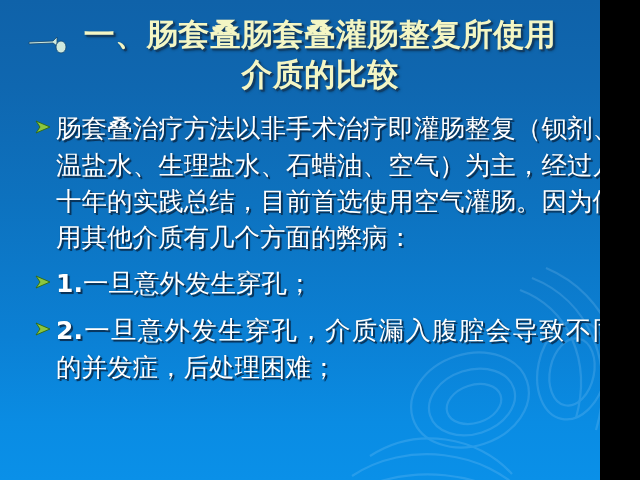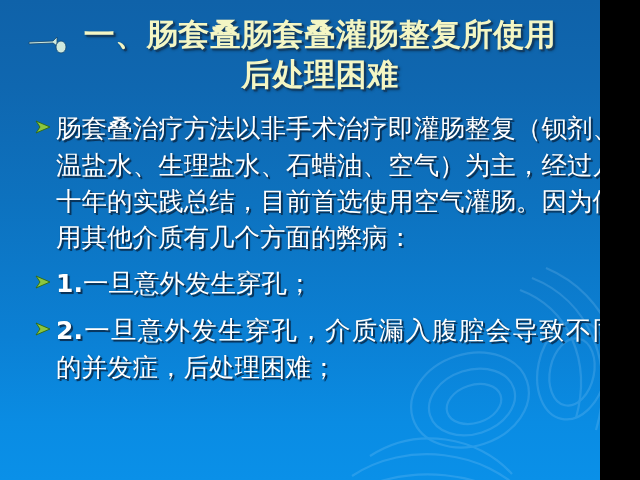--- a/index.html
+++ b/index.html
@@ -139,21 +139,21 @@
 
   <div class="corner-mark">
     <svg viewBox="0 0 40 20" xmlns="http://www.w3.org/2000/svg">
       <path d="M2 8 L26 7 L30 3 L30 12 L26 9 L2 10 Z" fill="#cfe9dd" stroke="#13466f" stroke-width="0.8"></path>
       <ellipse cx="34" cy="13" rx="5" ry="6" fill="#cfe9dd" stroke="#13466f" stroke-width="0.8"></ellipse>
     </svg>
   </div>
 
   <div class="title-block">
     <div class="title-line">一、肠套叠肠套叠灌肠整复所使用</div>
-    <div class="title-line second">后处理困难</div>
+    <div class="title-line second">介质的比较</div>
   </div>
 
   <div class="body-block">
 
     <div class="bullet-row">
       <span class="bullet-marker">
         <svg width="20" height="16" viewBox="0 0 20 16" xmlns="http://www.w3.org/2000/svg">
           <path d="M2 2 L16 8 L2 14 L6 8 Z" fill="#8cc63f" stroke="#2f6a12" stroke-width="0.9"></path>
         </svg>
       </span>

